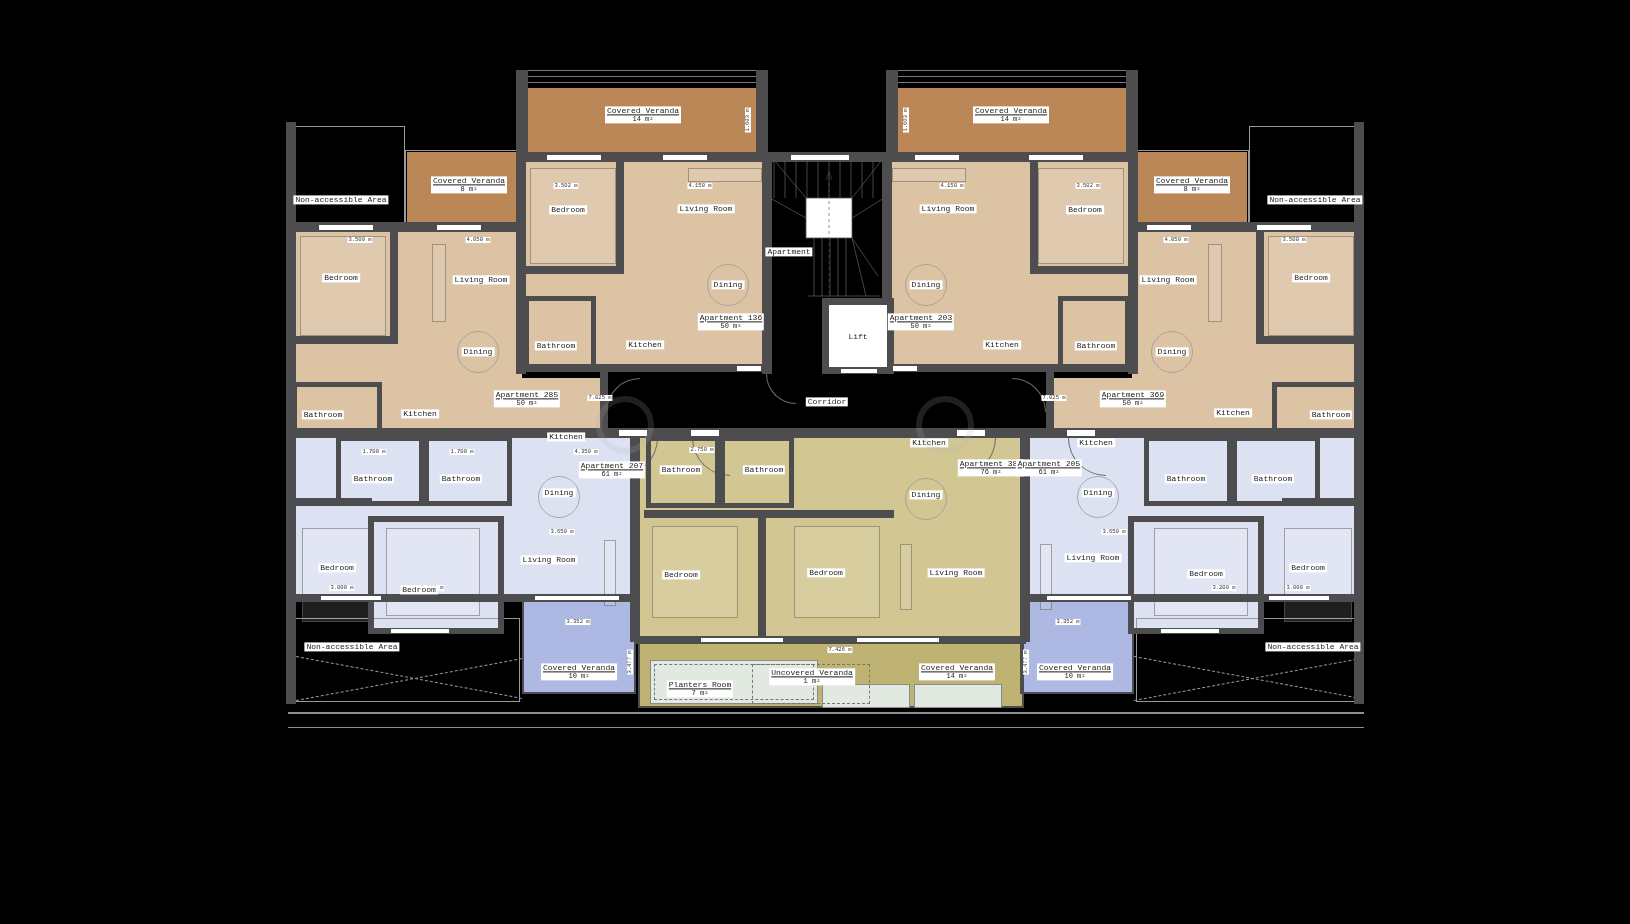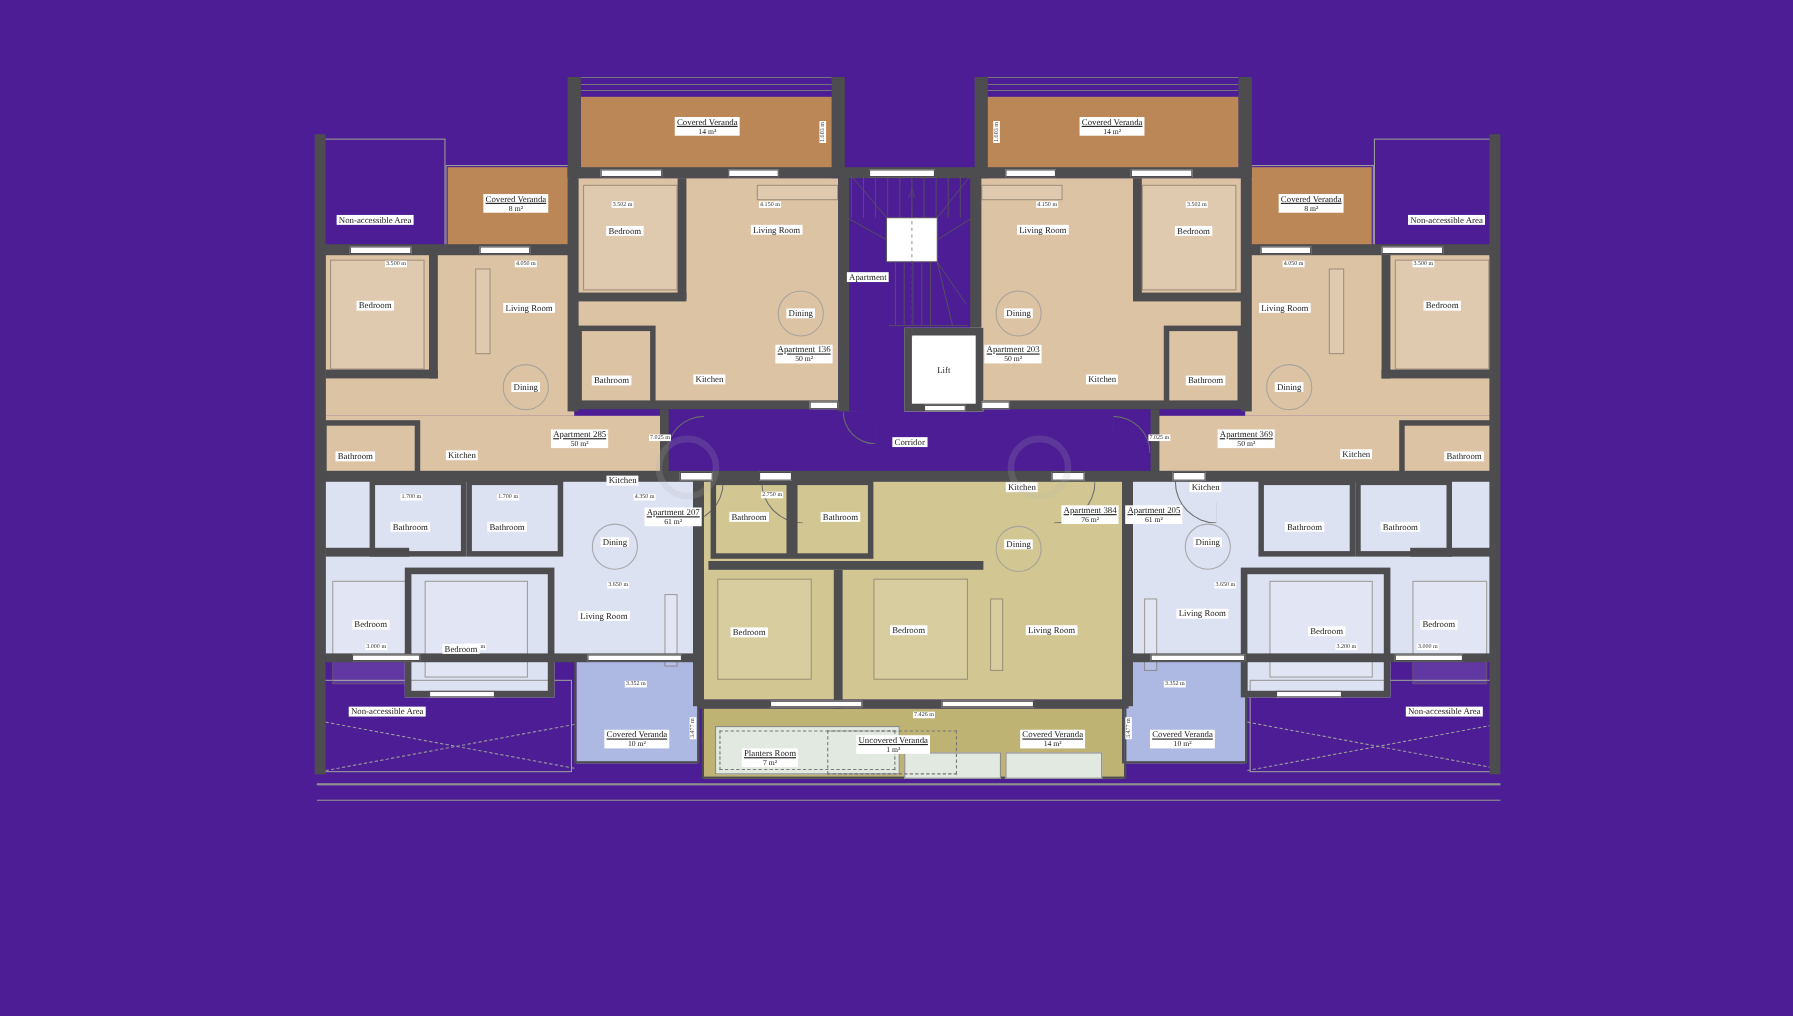--- a/index.html
+++ b/index.html
@@ -1,17 +1,17 @@
 <!DOCTYPE html>
 <html><head>
 <meta charset="utf-8">
 <style>
   html,body{margin:0;padding:0;background:#fff;}
-  #plan{position:relative;width:1630px;height:924px;background:#4c1d95;overflow:hidden;
-        font-family:Liberation Serif, serif;}
+  #plan{position:relative;width:1630px;height:924px;background:#000000;overflow:hidden;
+        font-family:Liberation Mono, monospace;}
   #plan *{box-sizing:border-box;}
   .abs{position:absolute;}
   
   .rt{background:var(--tan-room);}   .vt{background:var(--tan-veranda);}
   .rb{background:var(--blue-room);}  .vb{background:var(--blue-veranda);}
   .ro{background:var(--olive-room);} .vo{background:var(--olive-veranda);}
   
   .wall{background:var(--wall);}
   .wbox{border-style:solid;border-color:var(--wall);background:transparent;}
   .wbox.liftbox{background:#fff;}

